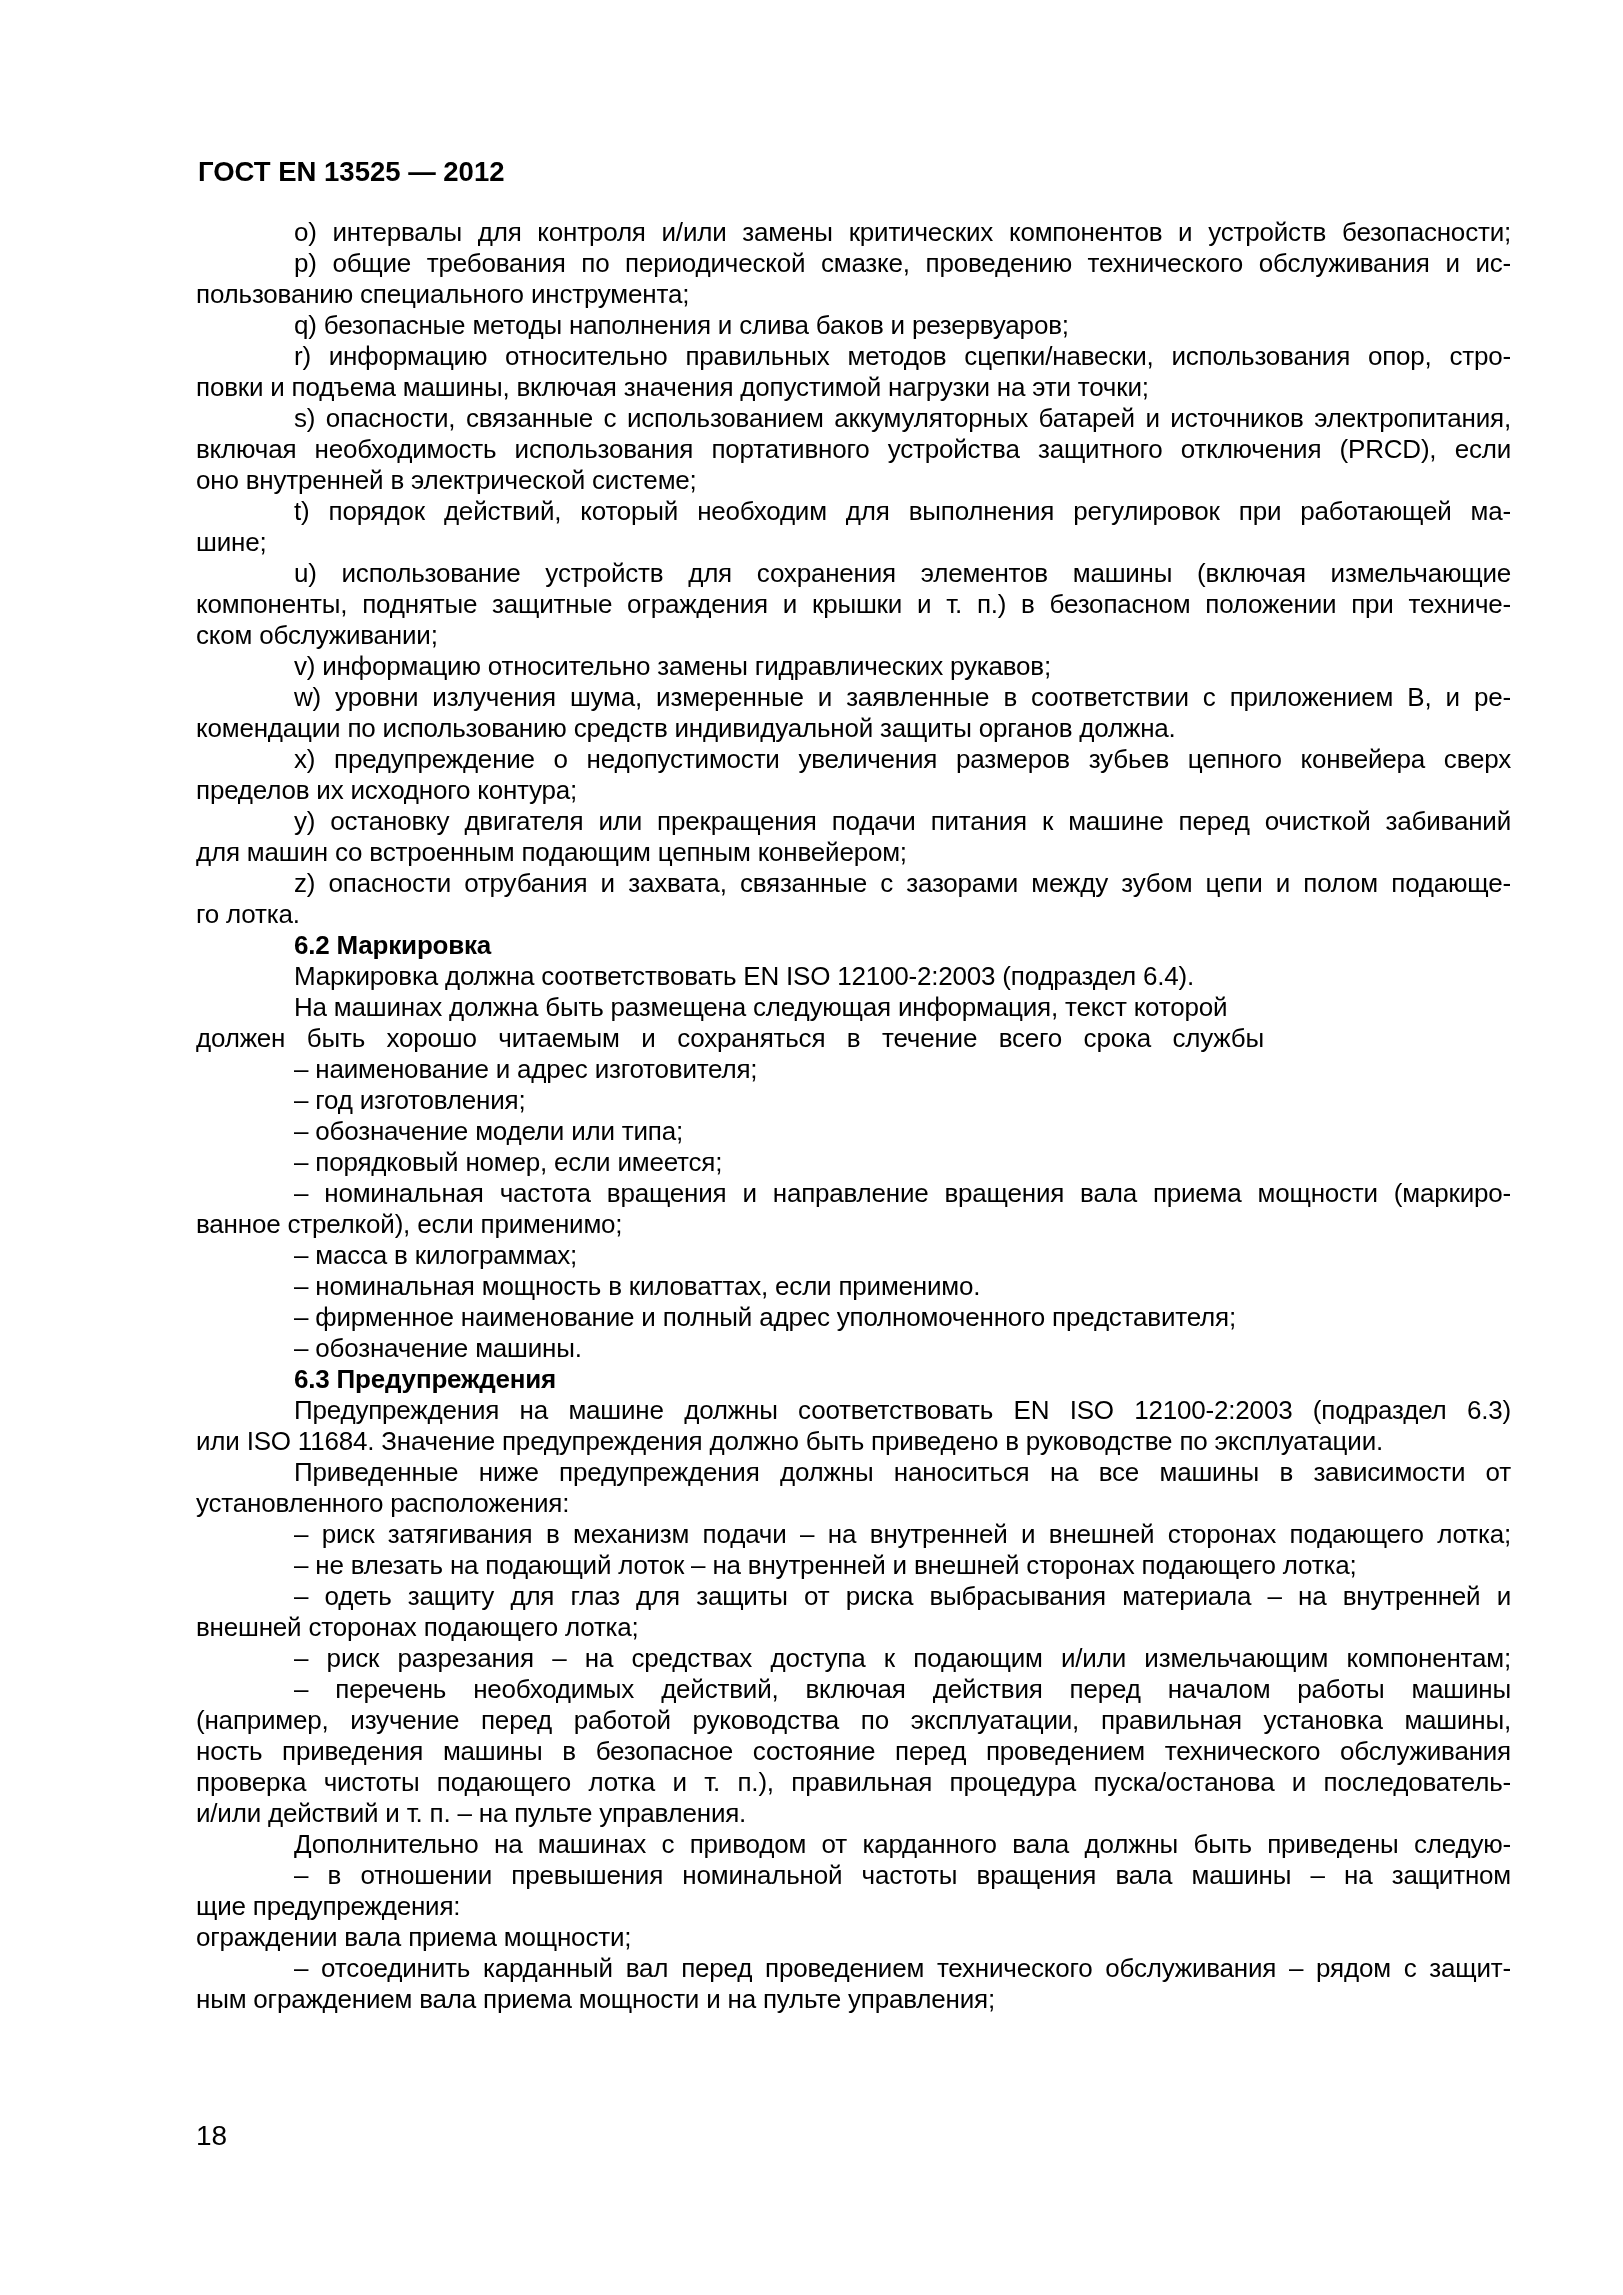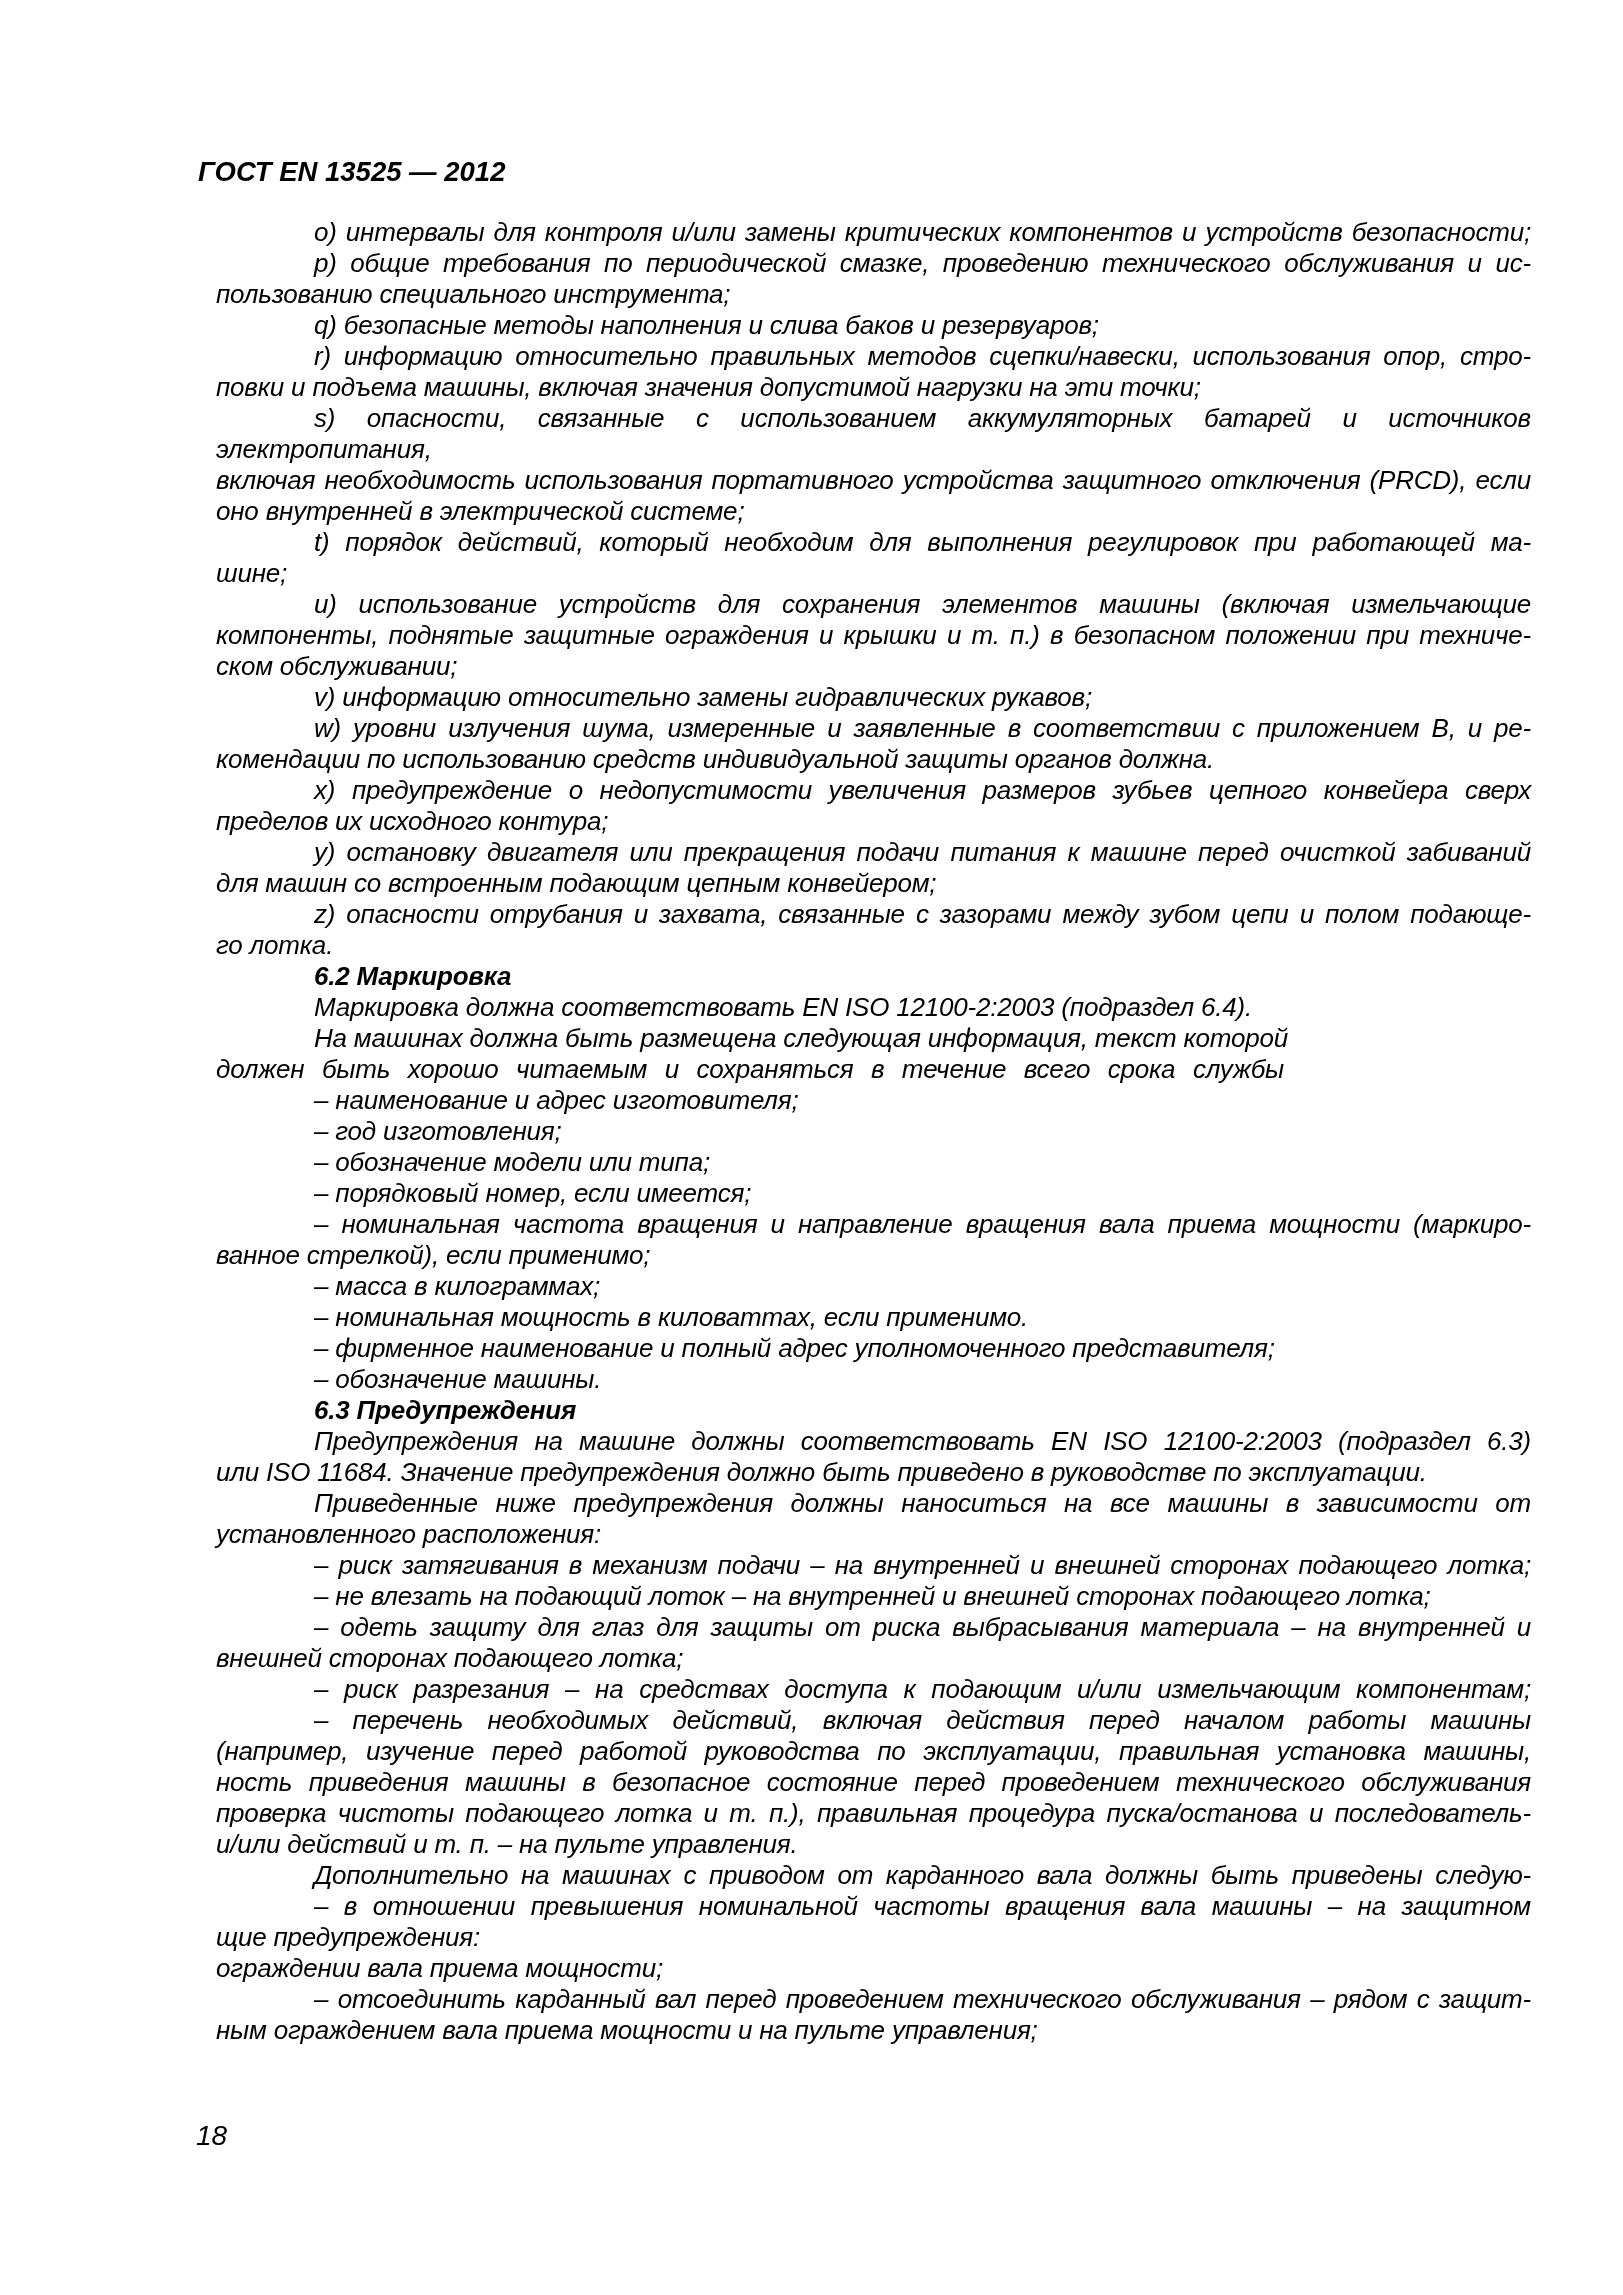--- a/index.html
+++ b/index.html
@@ -8,40 +8,38 @@
     background: #ffffff;
   }
   .page {
     position: relative;
     width: 1576px;
     height: 2295px;
     background: #ffffff;
     color: #000000;
     font-family: "Liberation Sans", sans-serif;
     overflow: hidden;
-    font-style: italic;
   }
   .doc-header {
     position: absolute;
     left: 198px;
     top: 156px;
     font-size: 27.5px;
     font-weight: bold;
     letter-spacing: 0px;
     white-space: nowrap;
   }
   .text-block {
     position: absolute;
     left: 196px;
     top: 217px;
     width: 1315px;
     font-size: 26px;
     line-height: 31px;
     letter-spacing: -0.2px;
-    margin-left: 20px;
   }
   .line {
     text-align: left;
   }
   .line.ind {
     text-indent: 98px;
   }
   .line.jst {
     text-align: justify;
     text-align-last: justify;

